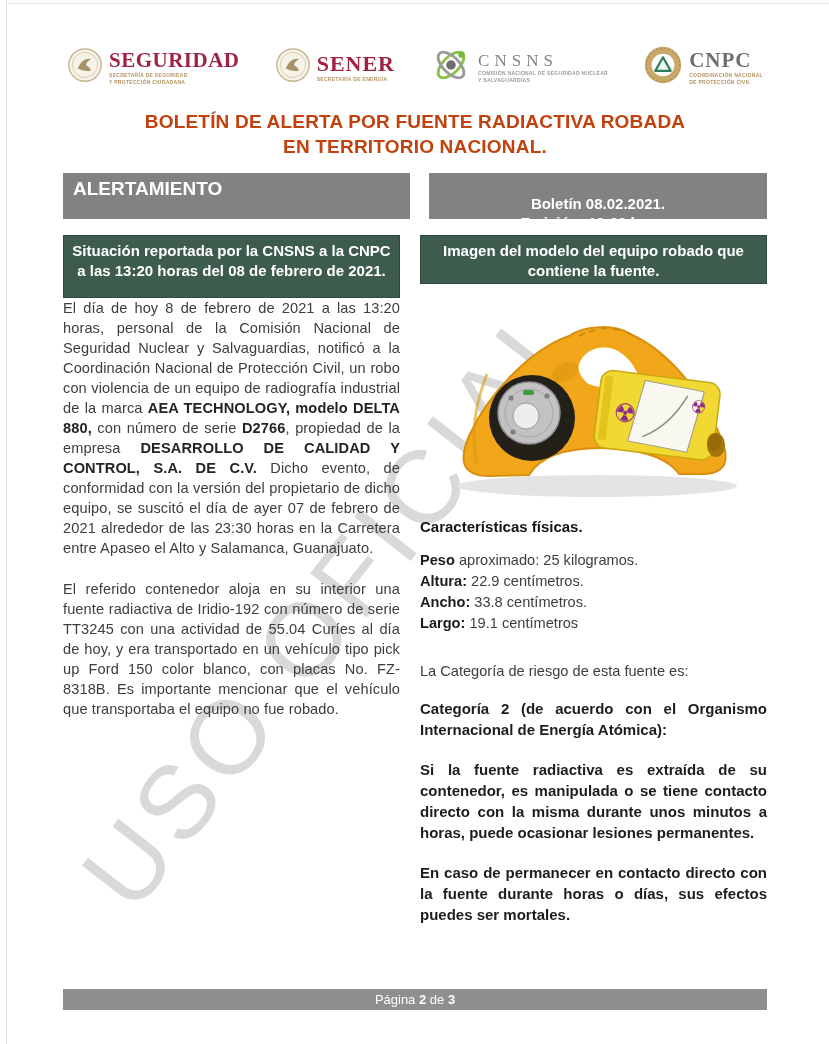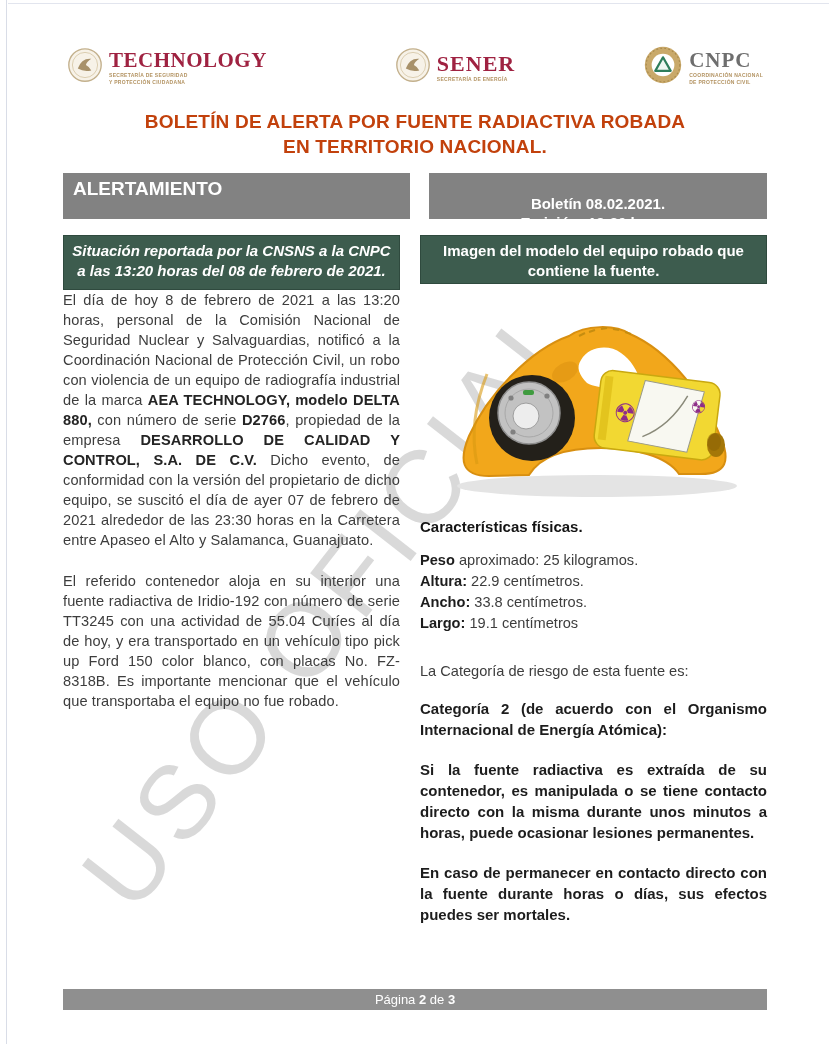--- a/index.html
+++ b/index.html
@@ -40,21 +40,21 @@
   .alert-bar .cell-right { flex:1; text-align:center; font-size:15px; line-height:19px; padding:21px 8px; }
   .u { text-decoration:underline; }
 
   
   .cols { margin-top:16px; display:flex; gap:20px; }
   .col-left  { width:337px; }
   .col-right { width:347px; }
 
   .box-green { background:#3d5c4e; border:1px solid #2f4a3e; color:#fff; font-weight:bold;
     font-size:15px; line-height:20px; text-align:center; padding:5px 8px; }
-  .box-green.tall { padding-bottom:8px;font-style:italic; }
+  .box-green.tall { padding-bottom:16px; }
   .box-green.short { padding-bottom:2px; }
 
   .para { font-size:14.6px; line-height:20px; text-align:justify;
     color:#3d3d3d; letter-spacing:0.1px; }
   .para + .para { margin-top:21px; }
   .para b { color:#242424; }
 
   
   .figure { margin-top:10px; height:212px; display:flex; justify-content:center; align-items:center; }
 
@@ -84,40 +84,55 @@
 
     <div class="logo">
       <span>
         <svg width="36" height="36" viewBox="0 0 40 40">
           <circle cx="20" cy="20" r="18" fill="#f7f2e8" stroke="#c3b08c" stroke-width="1.5"></circle>
           <circle cx="20" cy="20" r="14" fill="none" stroke="#d8c9aa" stroke-width="1"></circle>
           <path d="M12 24 Q16 12 27 13 Q22 16 21 20 Q25 22 27 26 Q19 28 12 24 Z" fill="#a8916a"></path>
         </svg>
       </span>
       <span class="stack">
-        <span class="wm-serif wm-seguridad">TECHNOLOGY</span>
+        <span class="wm-serif wm-seguridad">SEGURIDAD</span>
         <span class="logo-sub">SECRETARÍA DE SEGURIDAD</span>
         <span class="logo-sub">Y PROTECCIÓN CIUDADANA</span>
       </span>
     </div>
 
     <div class="logo">
       <span>
         <svg width="36" height="36" viewBox="0 0 40 40">
           <circle cx="20" cy="20" r="18" fill="#f7f2e8" stroke="#c3b08c" stroke-width="1.5"></circle>
           <circle cx="20" cy="20" r="14" fill="none" stroke="#d8c9aa" stroke-width="1"></circle>
           <path d="M12 24 Q16 12 27 13 Q22 16 21 20 Q25 22 27 26 Q19 28 12 24 Z" fill="#a8916a"></path>
         </svg>
       </span>
       <span class="stack">
         <span class="wm-serif wm-sener">SENER</span>
         <span class="logo-sub">SECRETARÍA DE ENERGÍA</span>
       </span>
     </div>
 
+    <div class="logo">
+      <span>
+        <svg width="42" height="42" viewBox="0 0 44 44">
+          <ellipse cx="22" cy="22" rx="17" ry="8.5" fill="none" stroke="#8cc04a" stroke-width="3" transform="rotate(-45 22 22)"></ellipse>
+          <ellipse cx="22" cy="22" rx="17" ry="8.5" fill="none" stroke="#9b9b9b" stroke-width="3" transform="rotate(45 22 22)"></ellipse>
+          <circle cx="22" cy="22" r="5" fill="#6e6e6e"></circle>
+          <circle cx="33" cy="11" r="3.5" fill="#7ab648"></circle>
+        </svg>
+      </span>
+      <span class="stack">
+        <span class="wm-serif wm-cnsns">CNSNS</span>
+        <span class="logo-sub gray">COMISIÓN NACIONAL DE SEGURIDAD NUCLEAR</span>
+        <span class="logo-sub gray">Y SALVAGUARDIAS</span>
+      </span>
+    </div>
 
     <div class="logo">
       <span>
         <svg width="40" height="40" viewBox="0 0 44 44">
           <circle cx="22" cy="22" r="20" fill="#c9a96a"></circle>
           <circle cx="22" cy="22" r="18.5" fill="none" stroke="#a8894b" stroke-width="1.2" stroke-dasharray="2 2.4"></circle>
           <circle cx="22" cy="22" r="12.5" fill="#ffffff"></circle>
           <path d="M22 13.5 L30.5 28.5 L13.5 28.5 Z" fill="#eef6f1" stroke="#2e7d5b" stroke-width="2.4" stroke-linejoin="round"></path>
         </svg>
       </span>

